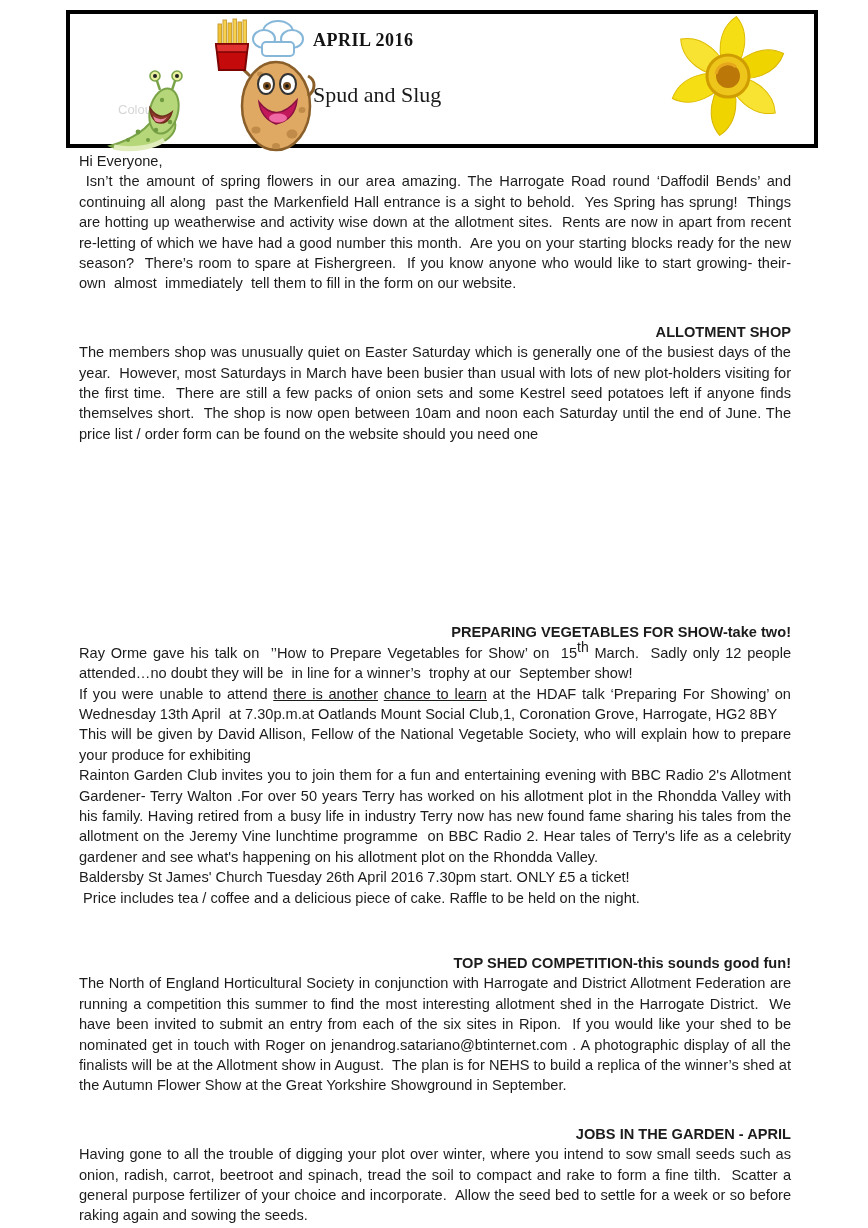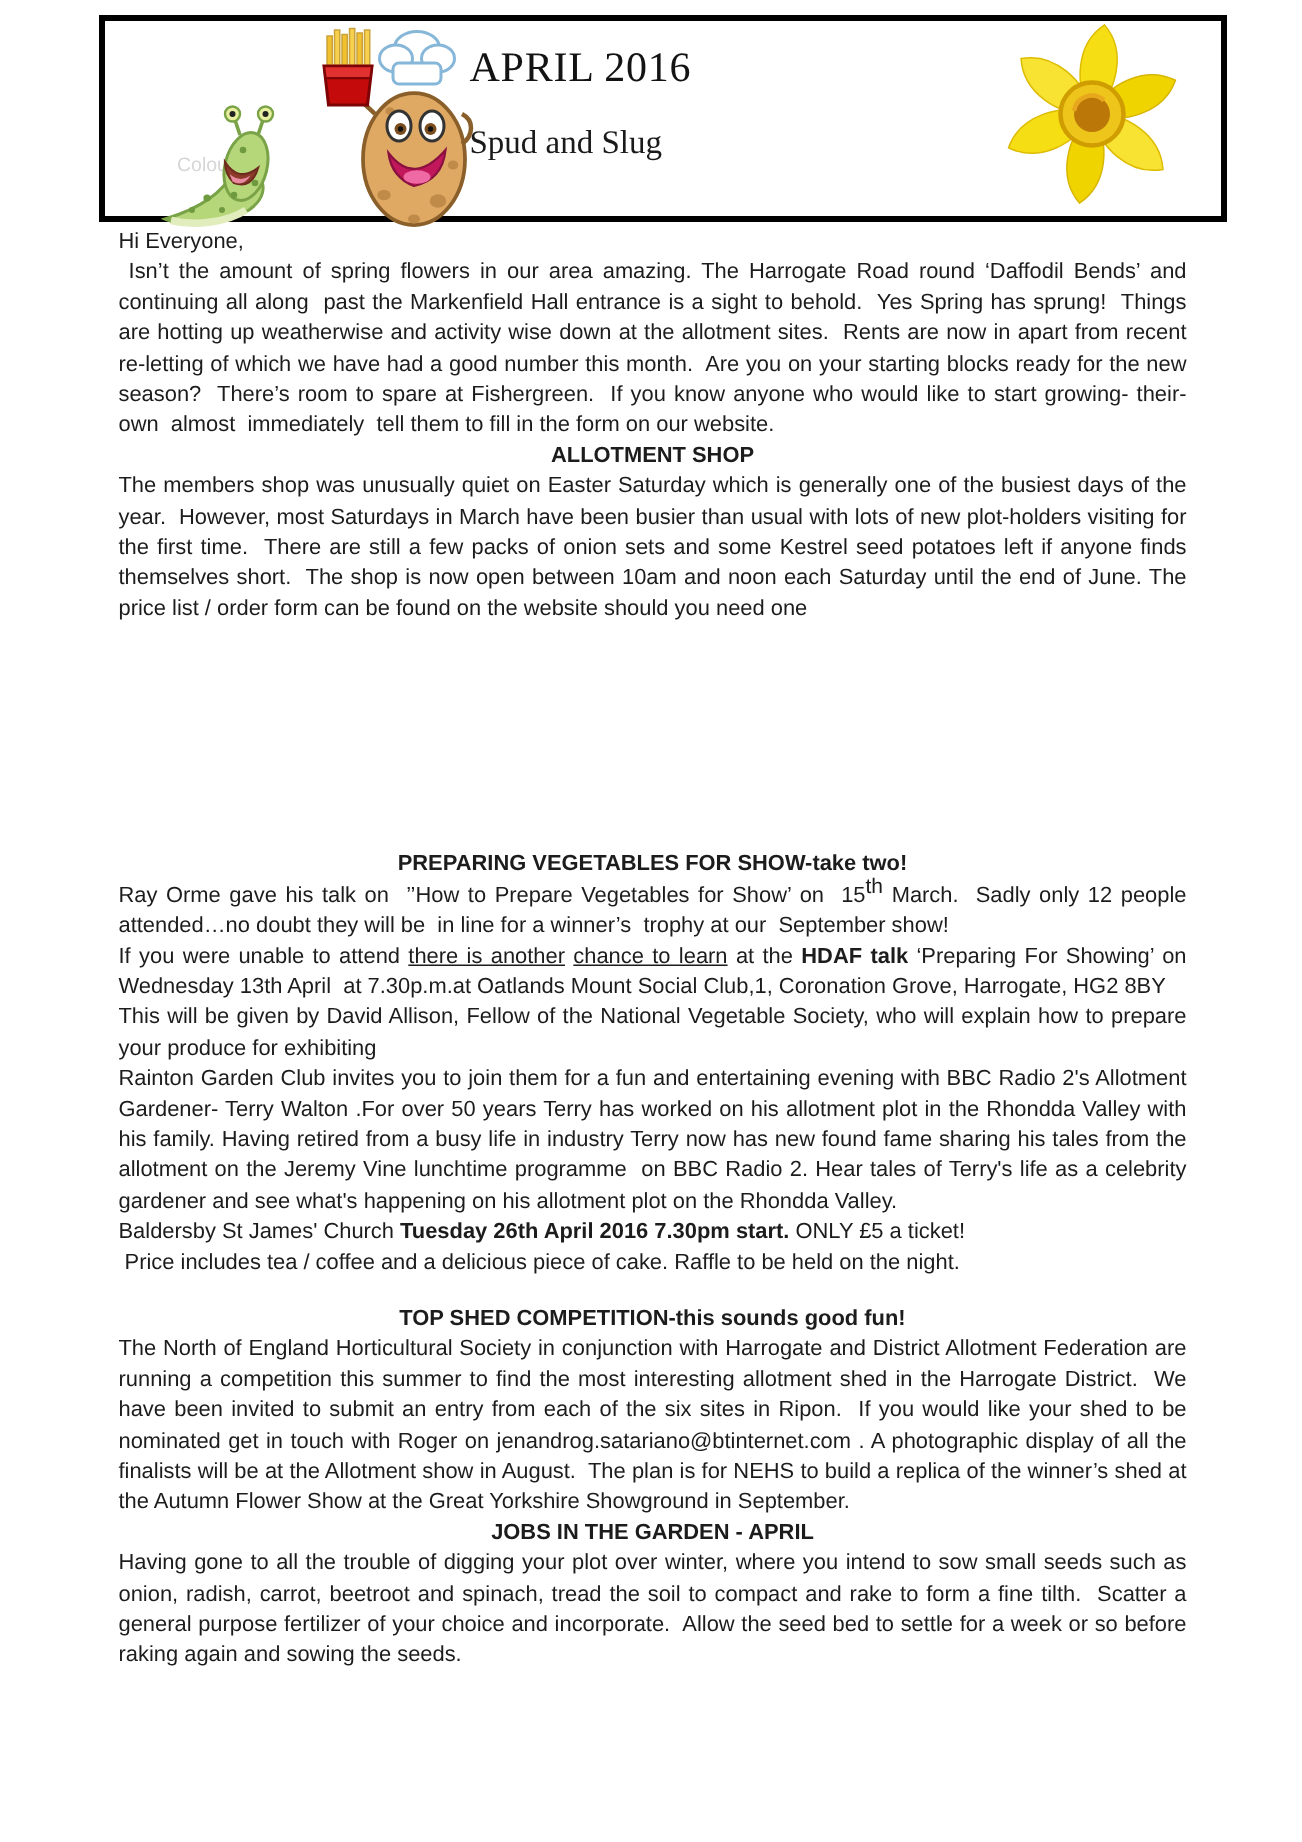--- a/index.html
+++ b/index.html
@@ -7,44 +7,44 @@
     position:relative; width:868px; height:1228px; background:#ffffff;
     font-family:"Liberation Sans", sans-serif; overflow:hidden;
   }
   
   .masthead {
     position:absolute; left:66px; top:10px; width:744px; height:130px;
     border:4px solid #000; background:#fff;
   }
   .masthead-title {
     position:absolute; left:243px; top:16px;
-    font-family:"Liberation Serif", serif; font-weight:normal;
-    font-size:28px; color:#131313; letter-spacing:0.5px;
+    font-family:"Liberation Serif", serif; font-weight:bold;
+    font-size:18px; color:#131313; letter-spacing:0.5px;
   }
   .masthead-subtitle {
     position:absolute; left:243px; top:68px;
     font-family:"Liberation Serif", serif; font-weight:400;
     font-size:22px; color:#1a1a1a;
   }
   .watermark {
     position:absolute; left:48px; top:88px;
     font-size:13px; color:#d6d6d6;
   }
   .art { position:absolute; }
   .art-slug   { left:34px;  top:56px; }
   .art-potato { left:142px; top:4px;  }
   .art-daffodil { right:6px; top:0px; }
   
   .content {
     position:absolute; left:79px; top:151px; width:712px;
     font-size:14.6px; line-height:20.4px; color:#1c1c1c;
   }
   .content p { margin:0; text-align:justify; }
-  .content p.heading { font-weight:bold; text-align:center; }
-  .run-b { font-weight:bold; }
+  .content p.heading { font-weight:bold; text-align:right;margin-top:28px; }
+  .run-b { font-weight:normal; }
   .run-i { }
   .run-u { text-decoration:underline; }
   .content sup { font-size:14px; line-height:0; }
   .spacer { width:100%; }
 </style>
 </head>
 <body>
 
 <div class="page">
 

